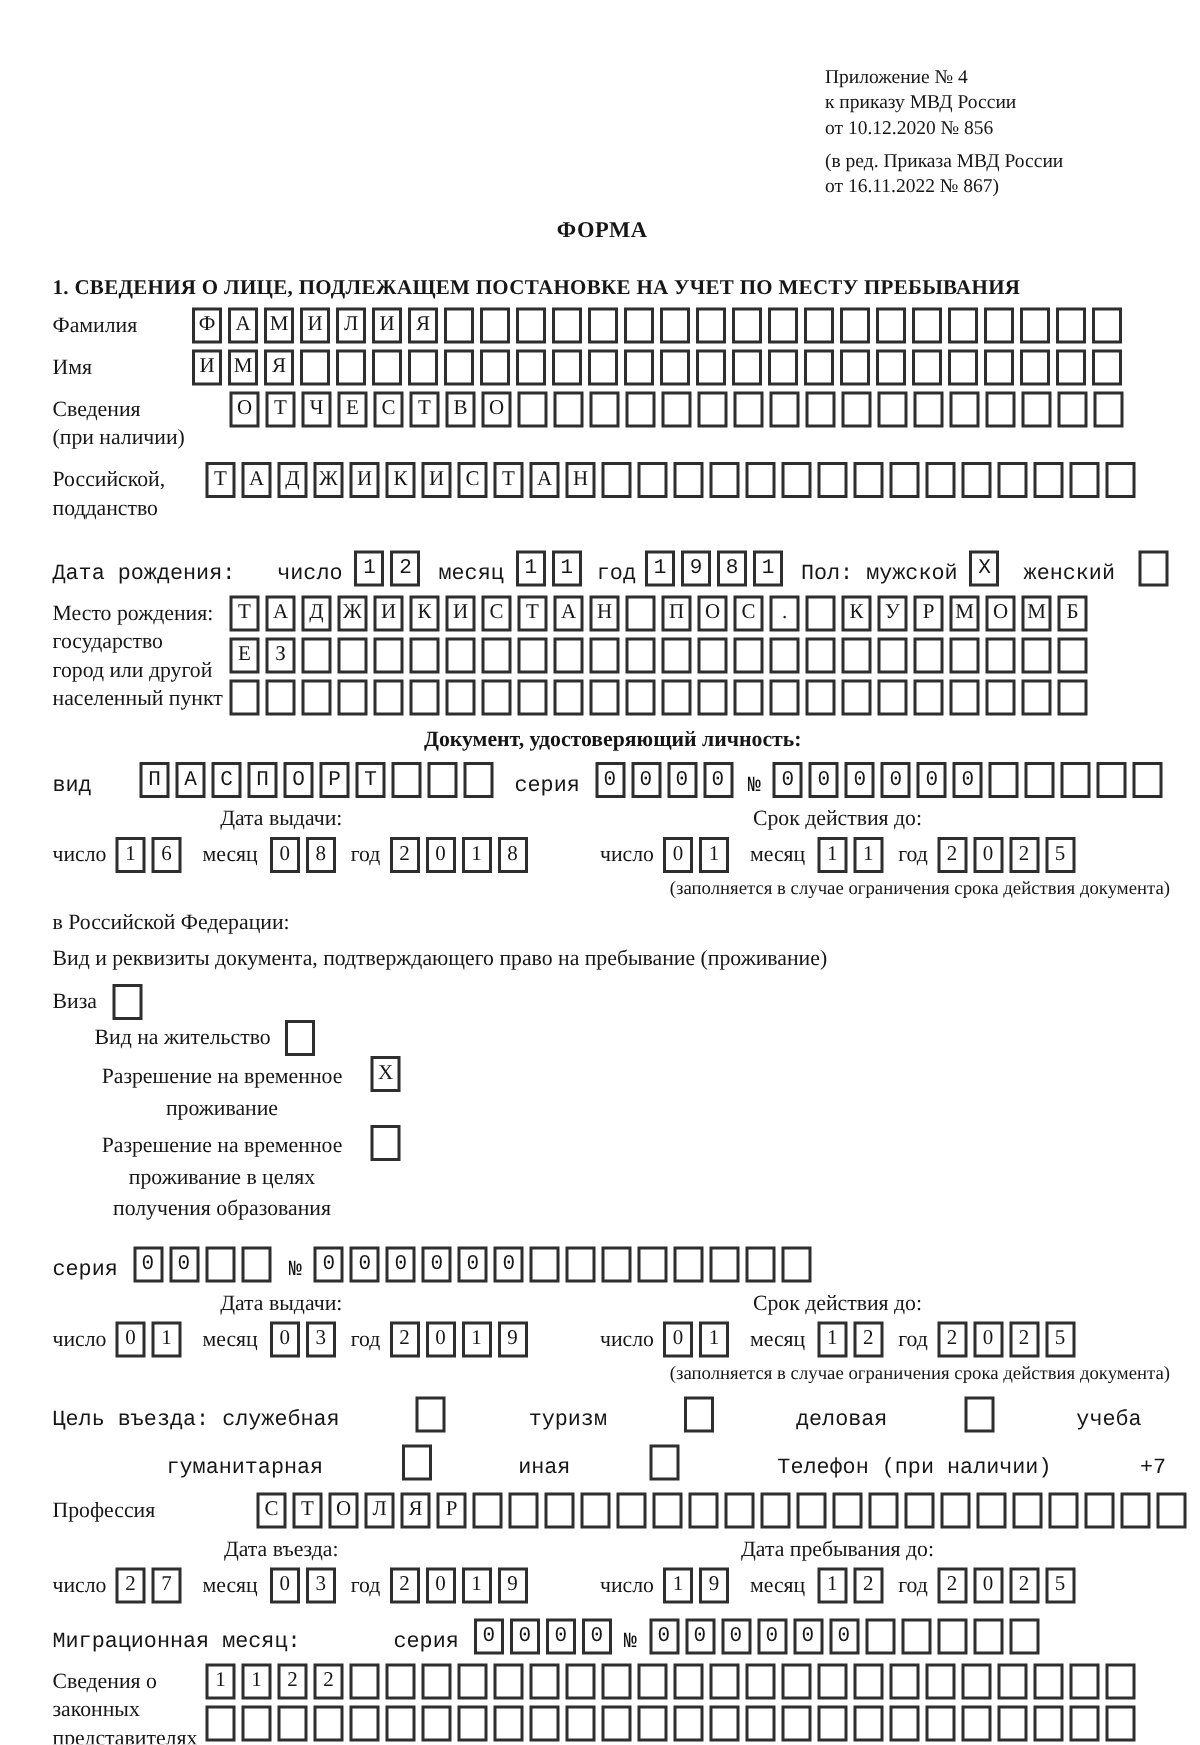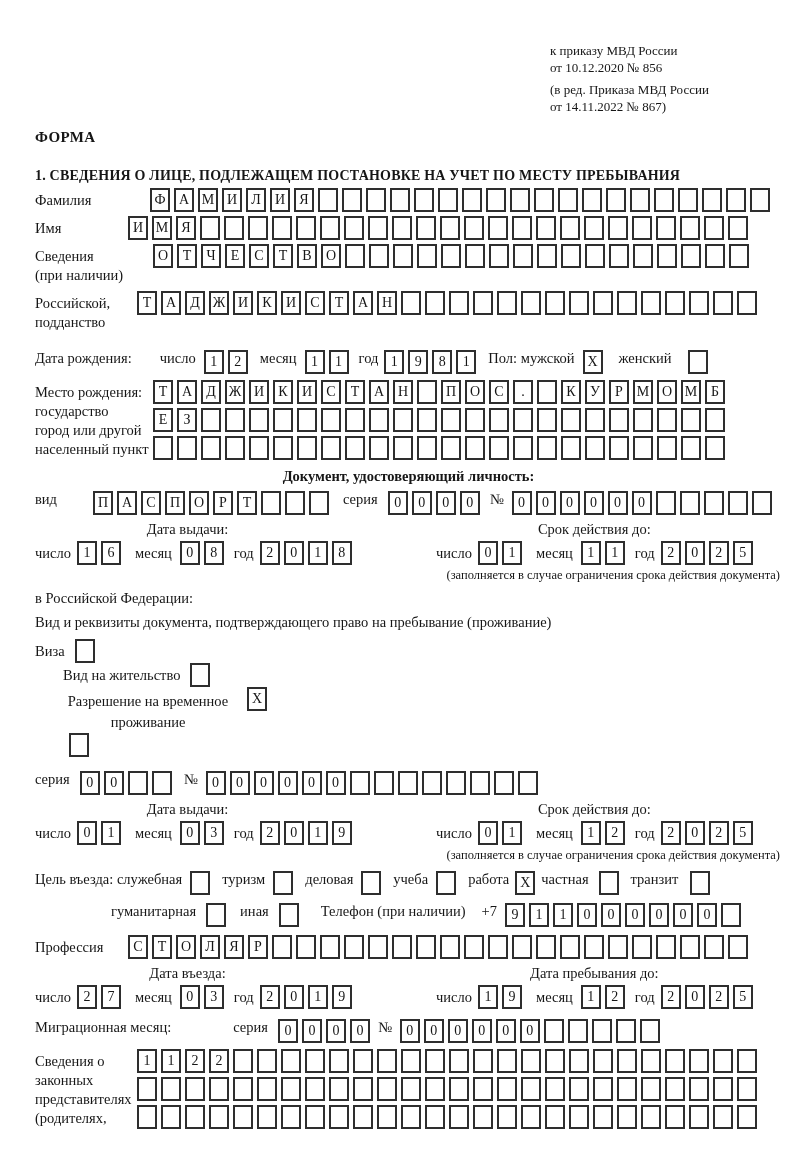--- a/index.html
+++ b/index.html
@@ -4,46 +4,46 @@
 <style>
   html,body{margin:0;padding:0;background:#ffffff;}
   .page{
     width:800px;height:1163px;background:#ffffff;color:#161616;
     font-family:"Liberation Serif","DejaVu Serif",serif;
     box-sizing:border-box;padding:42px 18px 0 35px;position:relative;overflow:hidden;
   }
   
   .appendix{margin-left:auto;width:232px;font-size:13px;line-height:17px;}
   .appendix .gap{margin-top:5px;}
-  .forma{text-align:left;font-weight:bold;font-size:15px;margin-top:14px;padding-right:14px;letter-spacing:.4px;}
+  .forma{text-align:center;font-weight:bold;font-size:15px;margin-top:14px;padding-right:14px;letter-spacing:.4px;}
   .title{text-align:center;font-weight:bold;font-size:15.5px;line-height:23px;margin-top:13px;}
   .blank{display:inline-block;width:58px;height:3px;border-bottom:2.5px solid #3a3a3a;margin-left:8px;}
   .sec{font-weight:bold;font-size:14px;margin-top:22px;letter-spacing:.2px;}
 
   .row{display:flex;align-items:flex-start;margin-top:4px;}
   .lbl{font-size:14.5px;line-height:19px;flex:none;padding-top:3px;}
   .w93{width:93px;} .w102{width:102px;} .w118{width:118px;}
   .stack{display:flex;flex-direction:column;gap:4px;}
 
   .cells{display:inline-flex;flex:none;gap:4px;}
   .cell{
     width:20px;height:24px;border:2px solid #2e2e2e;box-sizing:border-box;background:#fff;
     display:inline-flex;align-items:center;justify-content:center;
     font-size:14px;line-height:1;flex:none;
   }
 
-  .irow{display:flex;align-items:flex-start;font-size:14.5px;}
+  .irow{display:flex;align-items:flex-end;font-size:14.5px;font-family:Liberation Mono, monospace;}
   .irow .t{flex:none;}
-  .mt18{margin-top:18px;} .mt8{margin-top:8px;} .mt6{margin-top:6px;} .mt10{margin-top:10px;}
+  .mt18{margin-top:18px;} .mt8{margin-top:8px;gap:43px;} .mt6{margin-top:6px;} .mt10{margin-top:10px;}
   .ml6{margin-left:6px;} .ml8{margin-left:8px;} .ml10{margin-left:10px;} .ml12{margin-left:12px;}
   .ml14{margin-left:14px;} .ml16{margin-left:16px;} .ml24{margin-left:24px;} .ml28{margin-left:28px;}
 
   .center-b{text-align:center;font-weight:bold;font-size:14.5px;margin-top:8px;}
 
-  .dpair{display:flex;margin-top:6px;font-size:14.5px;gap:36px;}
+  .dpair{display:flex;margin-top:6px;font-size:14.5px;}
   .dcol{display:flex;flex-direction:column;}
   .dcol-l{width:365px;flex:none;}
   .dcol-r{flex:none;}
   .dhead{text-align:center;font-size:14.5px;}
   .dhead-l{padding-right:60px;}
   .dline{display:flex;align-items:center;margin-top:3px;}
   .note-r{text-align:right;font-size:12.5px;margin-top:3px;padding-right:2px;}
   .plain{font-size:14.5px;margin-top:7px;}
 
   .cbrow{display:flex;align-items:flex-start;margin-top:8px;font-size:14.5px;flex-direction:column;}
@@ -51,32 +51,33 @@
   .cb .cells{margin-left:10px;margin-top:0;}
   .cb-lbl{padding-top:4px;}
   .cb-lbl-c{width:178px;text-align:center;line-height:21px;padding-top:4px;}
 </style>
 </head>
 <body>
 
 <div class="page">
 
   <div class="appendix">
+    <div>Приложение № 4</div>
     <div>к приказу МВД России</div>
     <div>от 10.12.2020 № 856</div>
     <div class="gap">(в ред. Приказа МВД России</div>
-    <div>от 14.11.2022 № 867)</div>
+    <div>от 16.11.2022 № 867)</div>
   </div>
 
   <div class="forma">ФОРМА</div>
 
 
   <div class="sec">1. СВЕДЕНИЯ О ЛИЦЕ, ПОДЛЕЖАЩЕМ ПОСТАНОВКЕ НА УЧЕТ ПО МЕСТУ ПРЕБЫВАНИЯ</div>
 
-  <div class="row" style="gap:22px;">
+  <div class="row" style="">
     <div class="lbl w93">Фамилия</div>
     <div class="cells">
         <span class="cell">Ф</span>
         <span class="cell">А</span>
         <span class="cell">М</span>
         <span class="cell">И</span>
         <span class="cell">Л</span>
         <span class="cell">И</span>
         <span class="cell">Я</span>
         <span class="cell"></span>
@@ -423,20 +424,21 @@
           <span class="cell"></span>
         </span>
     </div>
     <div class="cb ml24">
       <span class="cb-lbl-c">Разрешение на временное проживание</span>
       <span class="cells">
           <span class="cell">X</span>
         </span>
     </div>
     <div class="cb ml24">
+      <span class="cb-lbl-c">Разрешение на временное проживание в целях получения образования</span>
       <span class="cells">
           <span class="cell"></span>
         </span>
     </div>
   </div>
 
   <div class="irow" style="margin-top:14px;">
     <span class="t">серия</span>
     <span class="cells ml10">
         <span class="cell">0</span>

